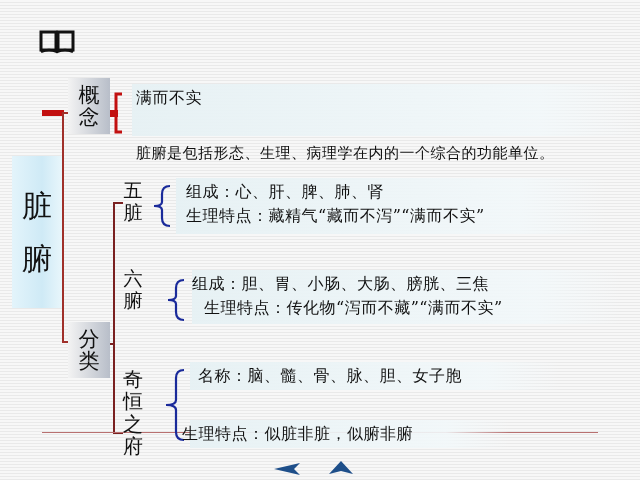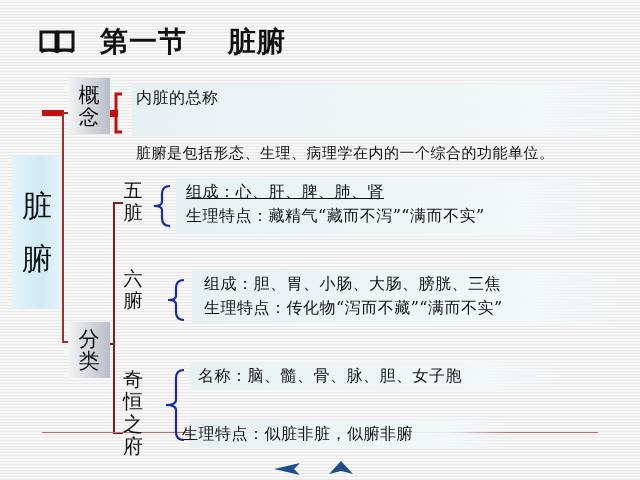--- a/index.html
+++ b/index.html
@@ -41,24 +41,20 @@
 </style>
 </head>
 <body>
 
 <div class="abs title-row">
   <svg class="book-icon" viewBox="0 0 34 24">
     <rect x="1" y="2" width="15" height="18" fill="none" stroke="#111" stroke-width="3"></rect>
     <rect x="18" y="2" width="15" height="18" fill="none" stroke="#111" stroke-width="3"></rect>
     <path d="M1 22 Q9 18 17 22 Q25 18 33 22" fill="none" stroke="#111" stroke-width="2.5"></path>
   </svg>
-  <div class="title-text">
-    <span>第一节</span>
-    <span>脏腑</span>
-  </div>
 </div>
 
 <div class="abs line-red-dark" style="left:42px; top:110px; width:22px; height:6px;"></div>
 <div class="abs line-red" style="left:62px; top:112px; width:2px; height:150px;"></div>
 <div class="abs line-red" style="left:62px; top:262px; width:2px; height:80px;"></div>
 <div class="abs line-red" style="left:62px; top:112px; width:8px; height:2px;"></div>
 <div class="abs line-red" style="left:53px; top:262px; width:10px; height:2px;"></div>
 <div class="abs line-red" style="left:62px; top:341px; width:8px; height:2px;"></div>
 
 <svg class="abs" style="left:104px; top:92px;" width="22" height="44">
@@ -99,39 +95,39 @@
 </div>
 
 <div class="abs vlabel lbl-qiheng">
   <span>奇</span>
   <span>恒</span>
   <span>之</span>
   <span>府</span>
 </div>
 
 <div class="abs band" style="left:132px; top:84px; width:508px; height:52px;"></div>
-<div class="abs text-line" style="left:136px; top:88px;">内脏的总称</div>
+<div class="abs text-line" style="left:136px; top:88px;">满而不实</div>
 <div class="abs text-line" style="left:136px; top:112px; font-size:15px;margin-top:32px;">脏腑是包括形态、生理、病理学在内的一个综合的功能单位。</div>
 
 <svg class="abs" style="left:148px; top:184px;" width="26" height="44">
   <path d="M22 2 Q14 2 14 10 L14 18 Q14 22 6 22 Q14 22 14 26 L14 34 Q14 42 22 42" fill="none" stroke="#1a2a9a" stroke-width="2.2"></path>
 </svg>
 <svg class="abs" style="left:162px; top:278px;" width="26" height="44">
   <path d="M22 2 Q14 2 14 10 L14 18 Q14 22 6 22 Q14 22 14 26 L14 34 Q14 42 22 42" fill="none" stroke="#1a2a9a" stroke-width="2.2"></path>
 </svg>
 <svg class="abs" style="left:160px; top:368px;" width="28" height="74">
   <path d="M24 2 Q16 2 16 10 L16 32 Q16 37 6 37 Q16 37 16 42 L16 64 Q16 72 24 72" fill="none" stroke="#1a2a9a" stroke-width="2.2"></path>
 </svg>
 
 <div class="abs band" style="left:176px; top:178px; width:430px; height:56px;"></div>
-<div class="abs text-line" style="left:186px; top:182px;text-decoration:underline;">组成：心、肝、脾、肺、肾</div>
+<div class="abs text-line" style="left:186px; top:182px;">组成：心、肝、脾、肺、肾</div>
 <div class="abs text-line" style="left:186px; top:206px;text-align:center;">生理特点：藏精气“藏而不泻”“满而不实”</div>
 
 <div class="abs band" style="left:192px; top:270px; width:430px; height:54px;"></div>
-<div class="abs text-line" style="left:204px; top:274px;">组成：胆、胃、小肠、大肠、膀胱、三焦</div>
+<div class="abs text-line" style="left:192px; top:274px;">组成：胆、胃、小肠、大肠、膀胱、三焦</div>
 <div class="abs text-line" style="left:204px; top:298px;">生理特点：传化物“泻而不藏”“满而不实”</div>
 
 <div class="abs band" style="left:190px; top:362px; width:370px; height:28px;"></div>
 <div class="abs text-line" style="left:198px; top:366px;text-align:center;">名称：脑、髓、骨、脉、胆、女子胞</div>
 
 <div class="abs band" style="left:190px; top:420px; width:320px; height:28px;"></div>
 <div class="abs text-line" style="left:182px; top:424px;">生理特点：似脏非脏，似腑非腑</div>
 
 <svg class="abs" style="left:272px; top:462px;" width="30" height="14">
   <path d="M2 7 L28 1 L22 7 L28 13 Z" fill="#1e4f8a"></path>

